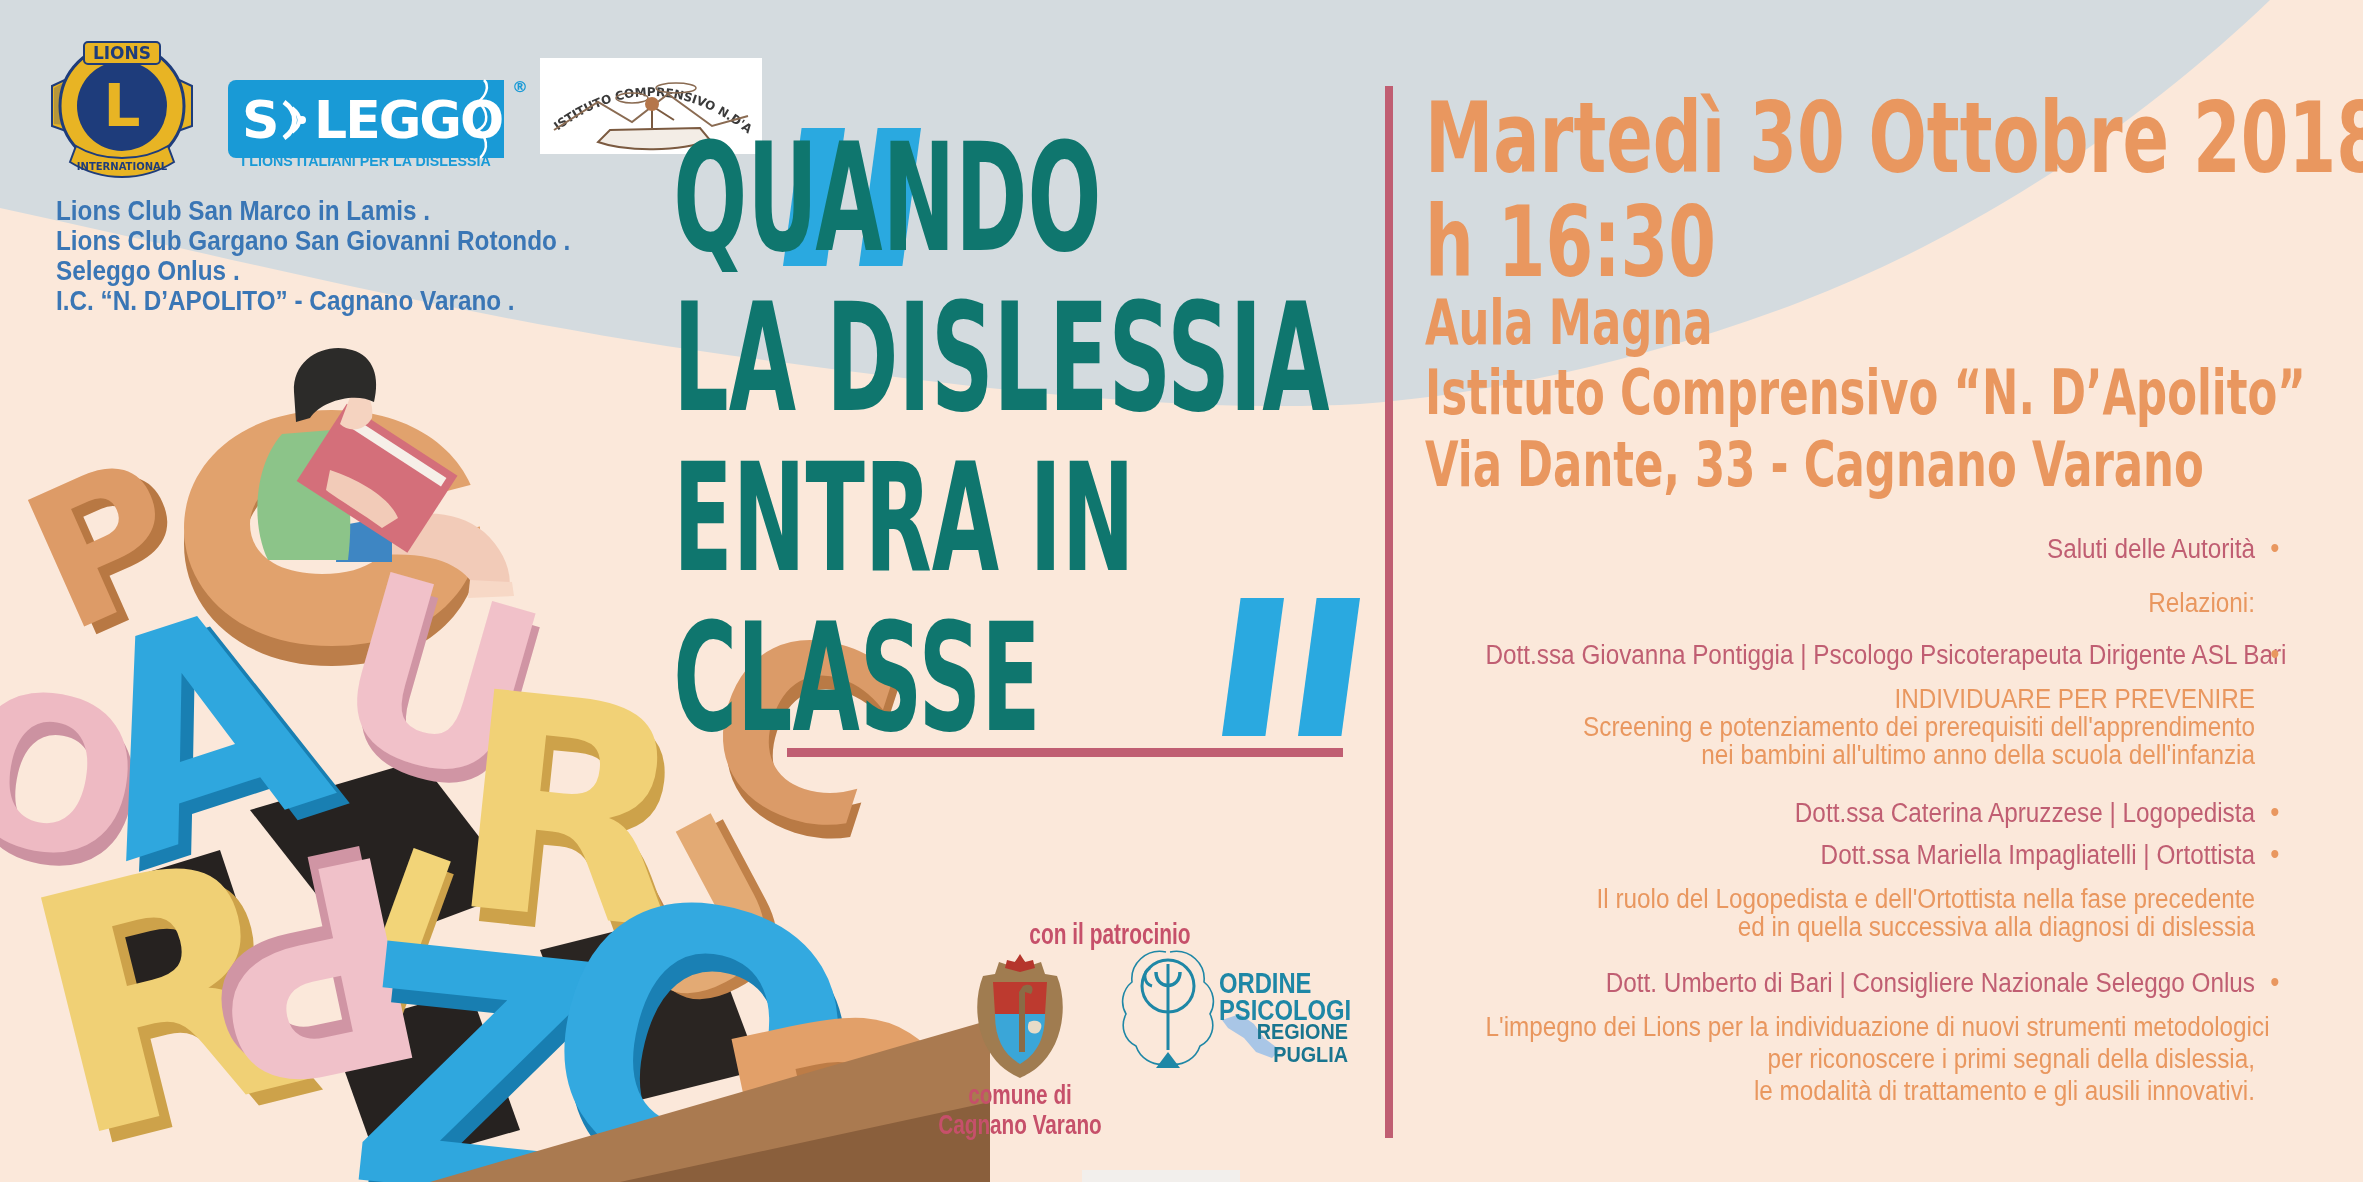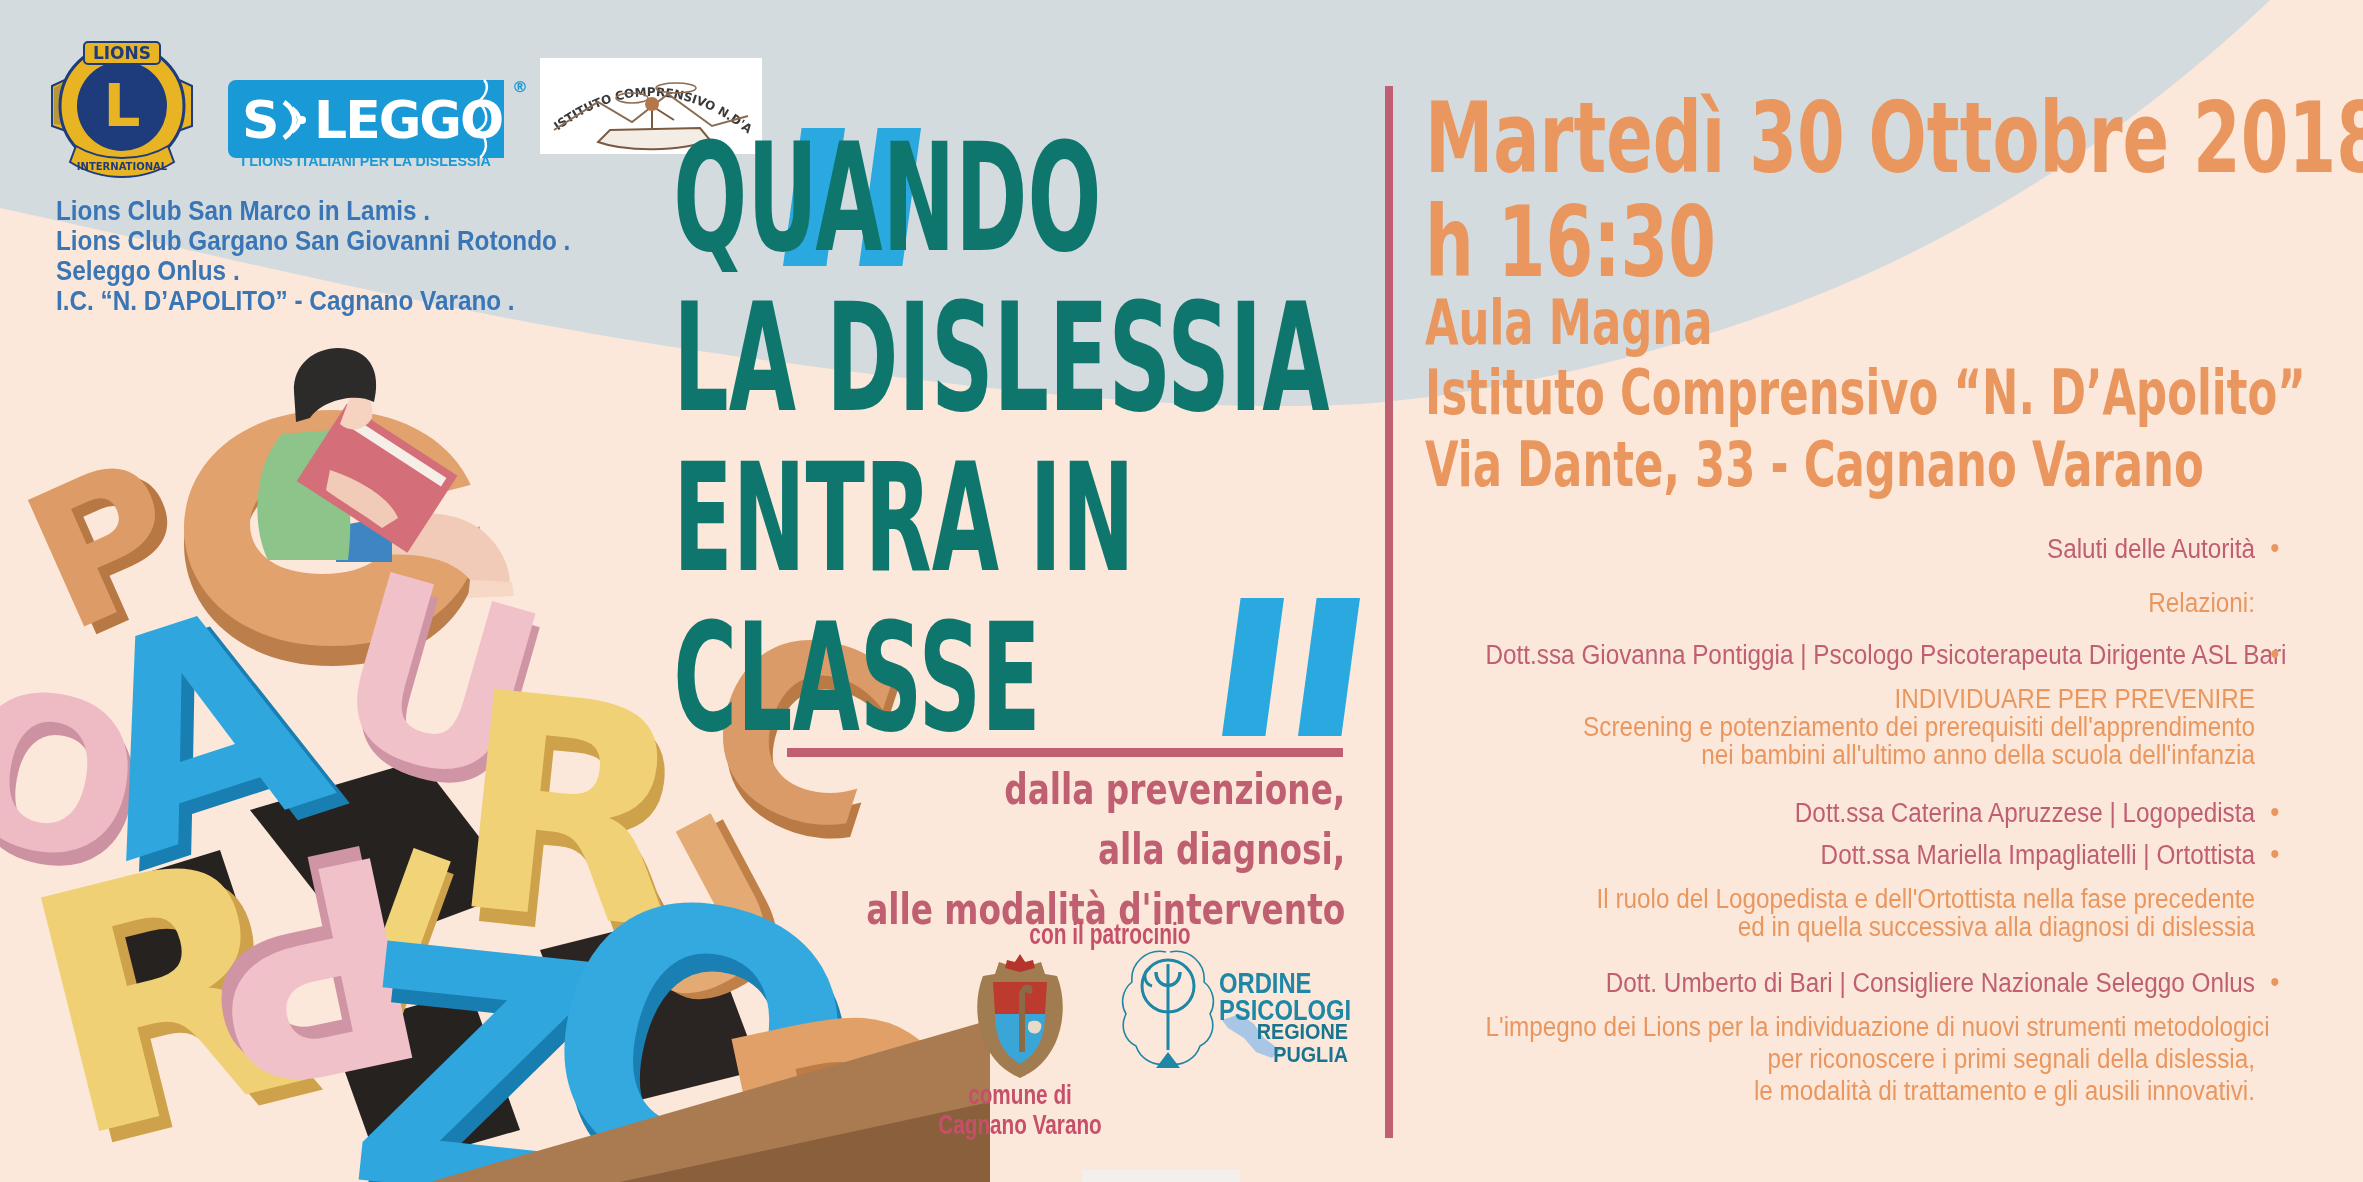--- a/index.html
+++ b/index.html
@@ -204,25 +204,20 @@
       <i></i>
     </div>
 
   <div class="abs title">
     <div>QUANDO</div>
     <div>LA DISLESSIA</div>
     <div>ENTRA IN</div>
     <div>CLASSE</div>
   </div>
   <div class="abs rule"></div>
-  <div class="abs subtitle">
-    <div>dalla prevenzione,</div>
-    <div>alla diagnosi,</div>
-    <div>alle modalità d'intervento</div>
-  </div>
 
   <div class="abs patro">con il patrocinio</div>
 
   <svg class="abs" width="90" height="128" viewBox="0 0 90 128" style="left:975px;top:952px">
     <path d="M45,4 L54,14 L66,10 L70,22 L82,24 C90,44 90,70 80,92 C70,112 58,120 45,126 C32,120 20,112 10,92 C0,70 0,44 8,24 L20,22 L24,10 L36,14 Z" fill="#a07c50"></path>
     <path d="M45,2 L50,10 L58,8 L60,16 L45,20 L30,16 L32,8 L40,10 Z" fill="#b5352c"></path>
     <path d="M18,30 H72 L70,62 H20 Z" fill="#bd3a2f"></path>
     <path d="M20,62 H70 C70,86 62,102 45,112 C28,102 20,86 20,62 Z" fill="#3aa6d8"></path>
     <path d="M48,34 C56,30 60,36 56,42 L50,40 L50,100 L44,100 L44,40 Z" fill="#8a6b45"></path>
     <path d="M54,70 C64,66 70,72 64,80 C58,84 50,80 54,70 Z" fill="#e8dcc8"></path>

